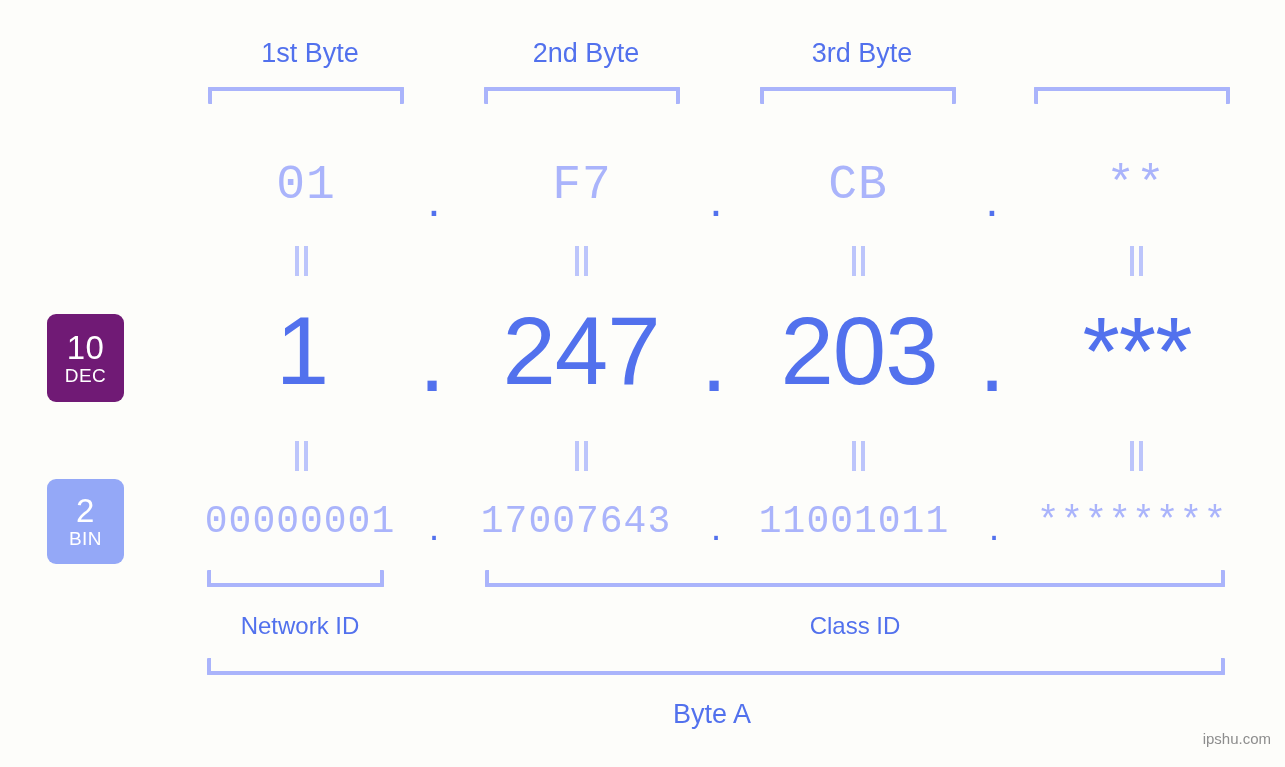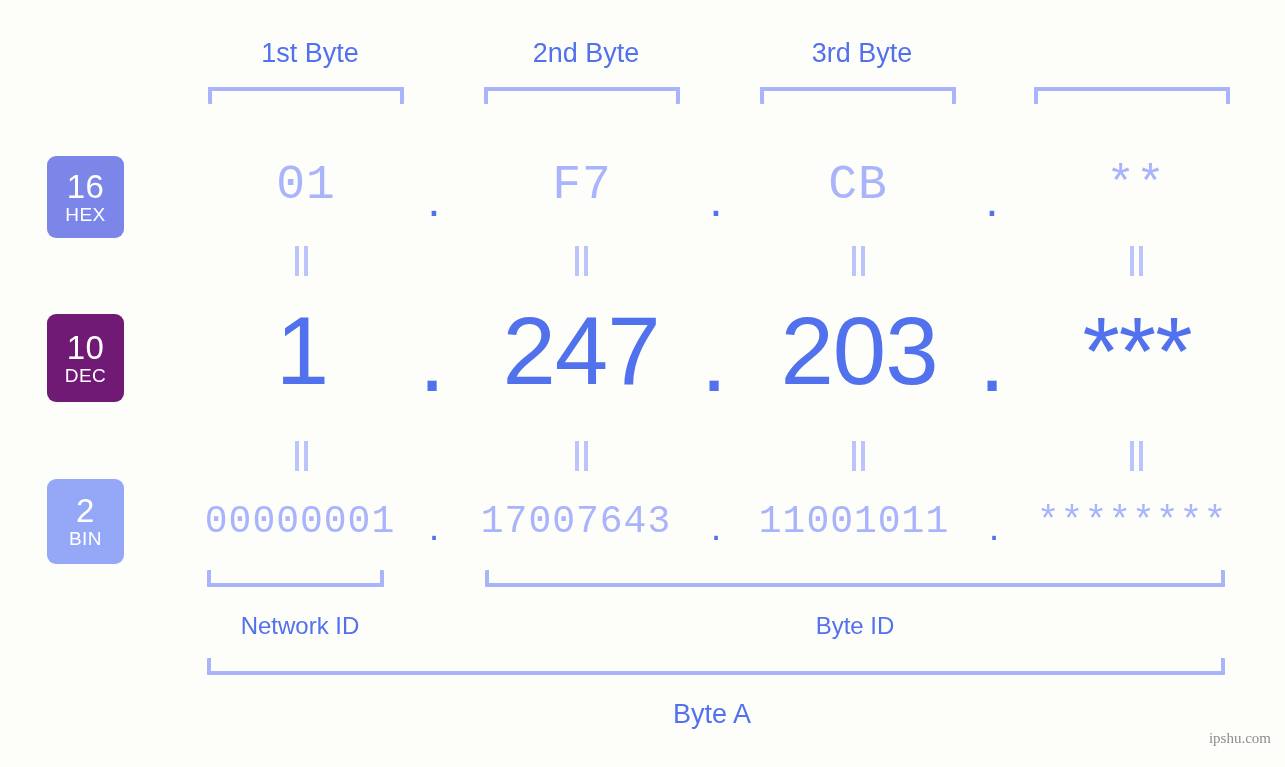--- a/index.html
+++ b/index.html
@@ -163,44 +163,40 @@
     white-space: nowrap;
     font-family: "Liberation Sans", sans-serif;
     line-height: 34px;
   }
 
   
   #watermark {
     position: absolute;
     right: 14px;
     bottom: 20px;
-    font-family: Liberation Serif, serif;
+    font-family: Liberation Sans, sans-serif;
     font-size: 15px;
     color: #8d8d8d;
     letter-spacing: 0px;
   }
 </style>
 </head>
 <body>
 
 <div id="stage">
 
   <div class="byte-header" style="left:190px;width:240px;">1st Byte</div>
   <div class="byte-header" style="left:466px;width:240px;">2nd Byte</div>
   <div class="byte-header" style="left:742px;width:240px;">3rd Byte</div>
 
   <div class="bracket-top" style="left:208px;top:87px;width:196px;"></div>
   <div class="bracket-top" style="left:484px;top:87px;width:196px;"></div>
   <div class="bracket-top" style="left:760px;top:87px;width:196px;"></div>
   <div class="bracket-top" style="left:1034px;top:87px;width:196px;"></div>
 
-  <div class="badge" id="badge-hex">
-    <span class="num">16</span>
-    <span class="sub">HEX</span>
-  </div>
   <div class="badge" id="badge-dec">
     <span class="num">10</span>
     <span class="sub">DEC</span>
   </div>
   <div class="badge" id="badge-bin">
     <span class="num">2</span>
     <span class="sub">BIN</span>
   </div>
 
   <div class="row-hex">
@@ -267,21 +263,21 @@
 
     <div class="dot dot-bin" style="left:412px;top:508px;width:44px;">.</div>
     <div class="dot dot-bin" style="left:694px;top:508px;width:44px;">.</div>
     <div class="dot dot-bin" style="left:972px;top:508px;width:44px;">.</div>
   </div>
 
   <div class="bracket-bottom" style="left:207px;top:570px;width:177px;"></div>
   <div class="bracket-bottom" style="left:485px;top:570px;width:740px;"></div>
 
   <div class="id-label" style="left:180px;top:611px;width:240px;">Network ID</div>
-  <div class="id-label" style="left:735px;top:611px;width:240px;">Byte ID</div>
+  <div class="id-label" style="left:735px;top:611px;width:240px;">Class ID</div>
 
   <div class="bracket-bottom" style="left:207px;top:658px;width:1018px;"></div>
 
   <div class="class-label" style="left:592px;top:697px;width:240px;">Byte A</div>
 
   <div id="watermark">ipshu.com</div>
 
 </div>
 
 </body></html>

